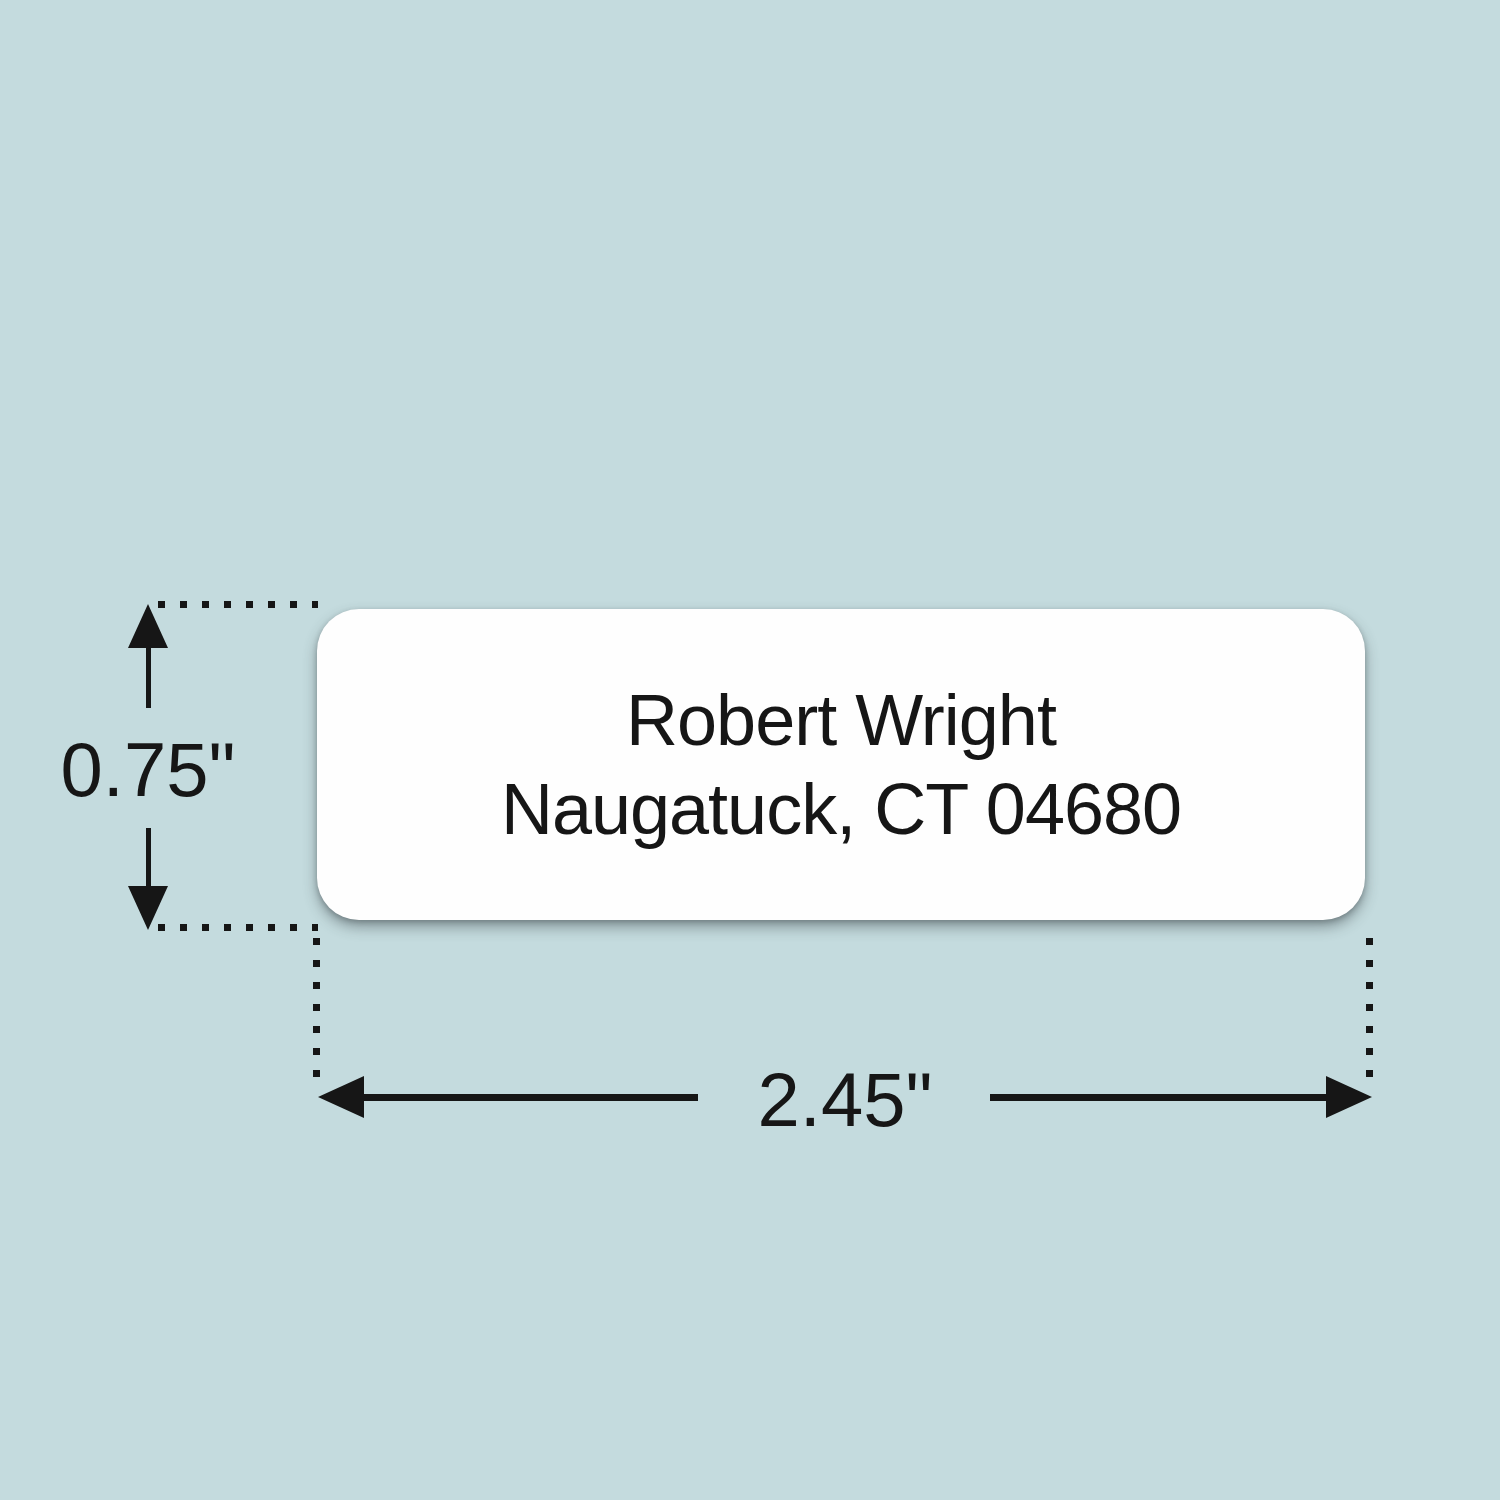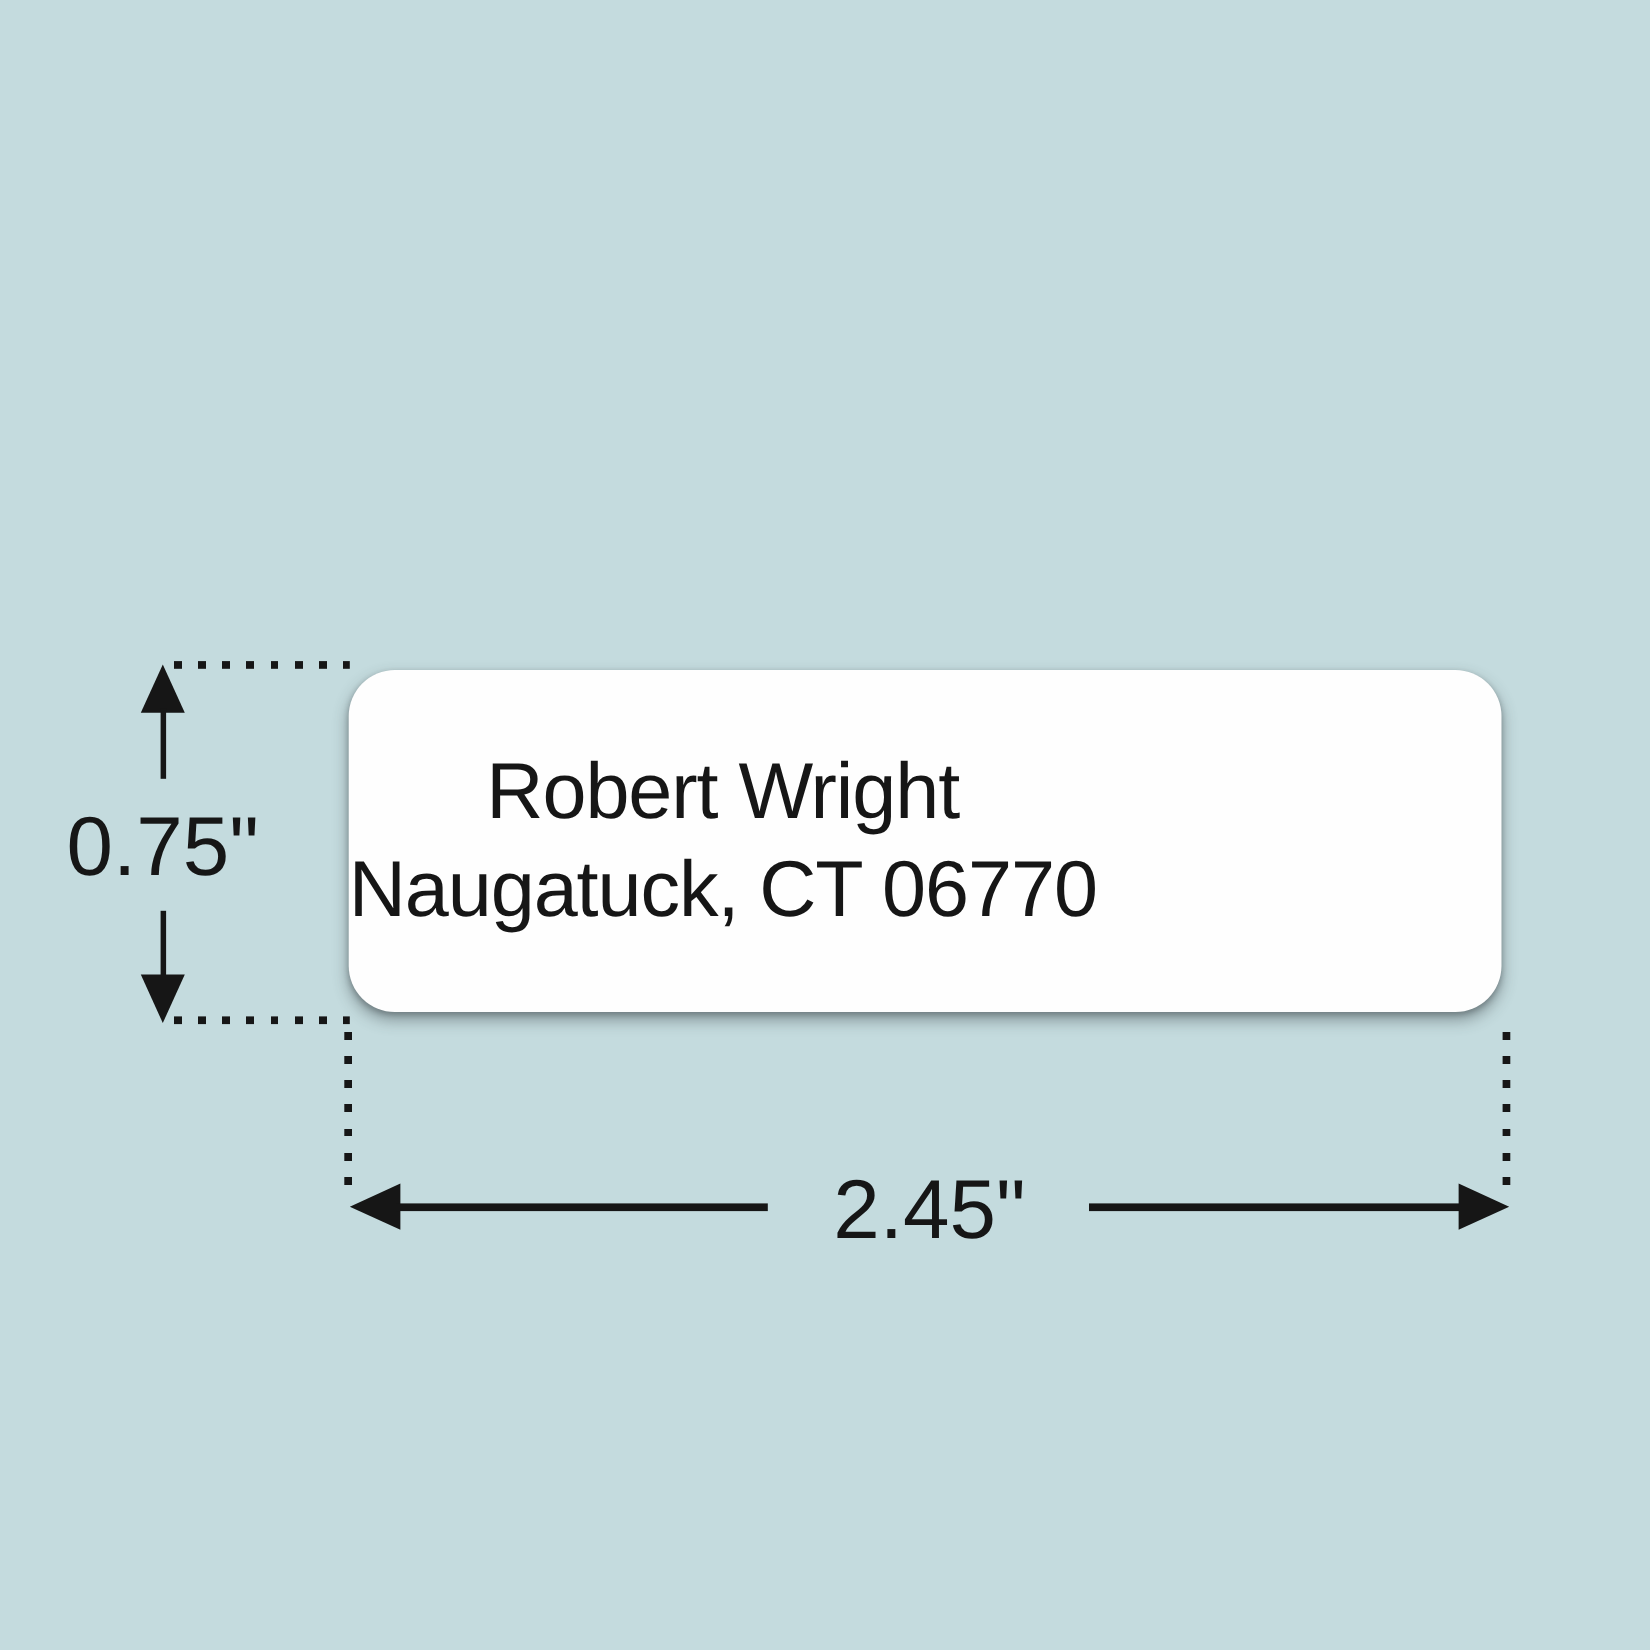--- a/index.html
+++ b/index.html
@@ -15,21 +15,21 @@
     background:var(--bg,#c4dbde);
   }
   
   .label-card{
     position:absolute;
     left:317px;top:609px;
     width:1048px;height:311px;
     background:var(--label,#fefefe);
     border-radius:42px;
     box-shadow:0 7px 14px rgba(55,65,68,.45), 0 2px 5px rgba(55,65,68,.30);
-    display:flex;align-items:center;
+    display:flex;align-items:center;justify-content:center;
   }
   .label-text{
     text-align:center;
     color:var(--ink,#161616);
     font-size:72px;
     font-weight:300;
     line-height:89px;
     letter-spacing:-1px;
     white-space:nowrap;
   }
@@ -60,21 +60,21 @@
   .tri.right{border-top:21px solid transparent;border-bottom:21px solid transparent;border-left:46px solid var(--ink,#161616);}
 </style>
 </head>
 <body>
 
 <div class="canvas">
 
   <div class="label-card">
     <div class="label-text">
       <p>Robert Wright</p>
-      <p>Naugatuck, CT 06770</p>
+      <p>Naugatuck, CT 04680</p>
     </div>
   </div>
 
   <div class="dot-h" style="left:158px;top:601px;width:160px;"></div>
   <div class="dot-h" style="left:158px;top:924px;width:160px;"></div>
 
   <div class="tri up" style="left:128px;top:604px;"></div>
   <div class="stem-v" style="left:146px;top:644px;height:64px;"></div>
 
   <div class="dim-text" style="left:38px;top:726px;width:220px;">0.75"</div>

